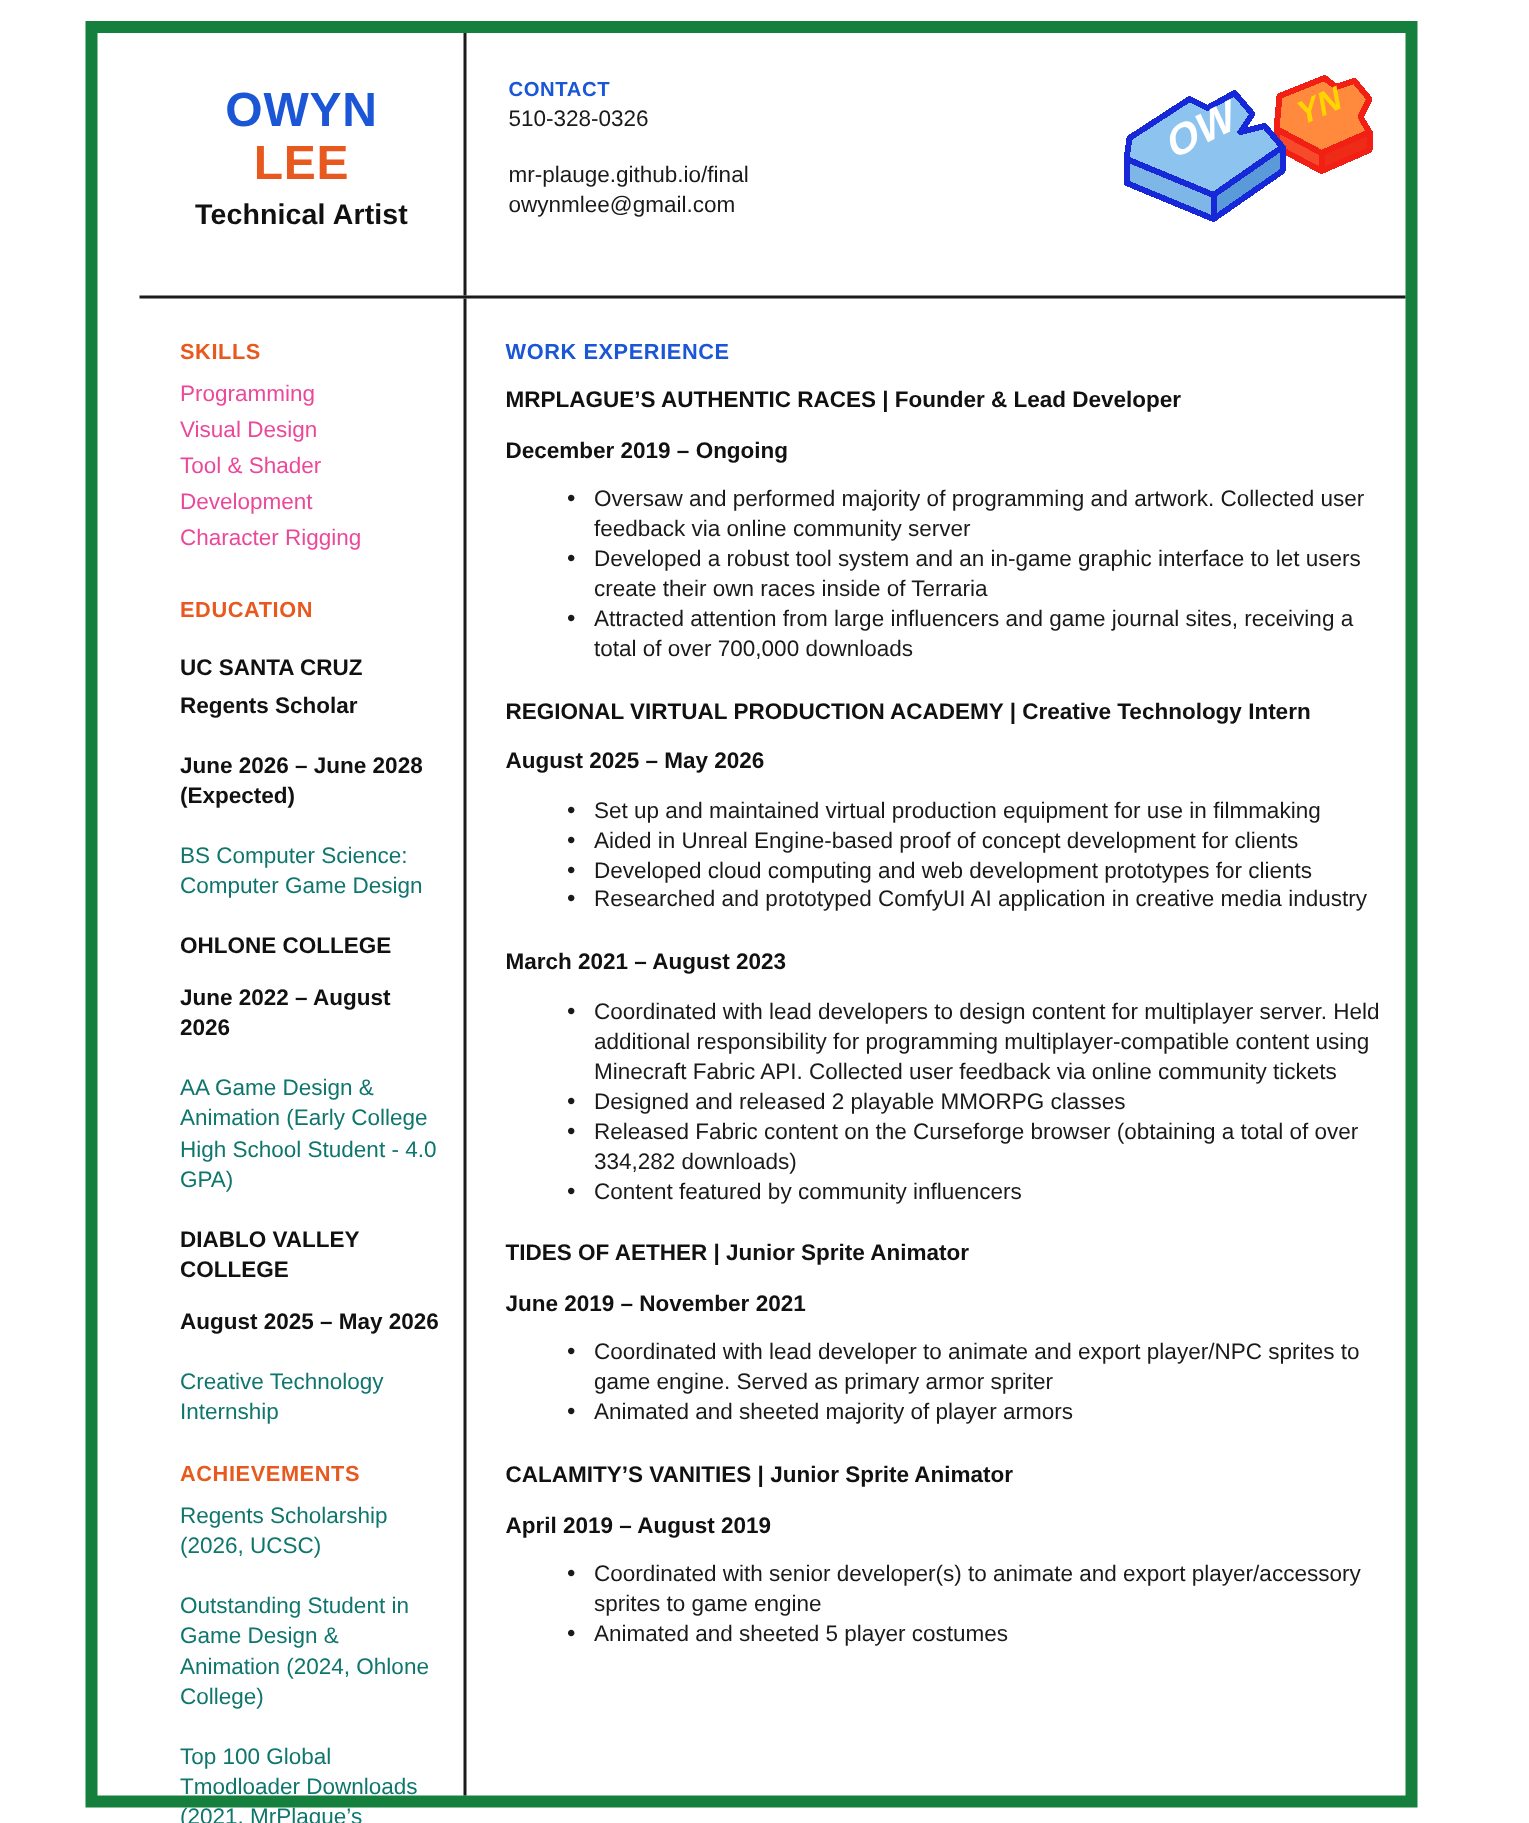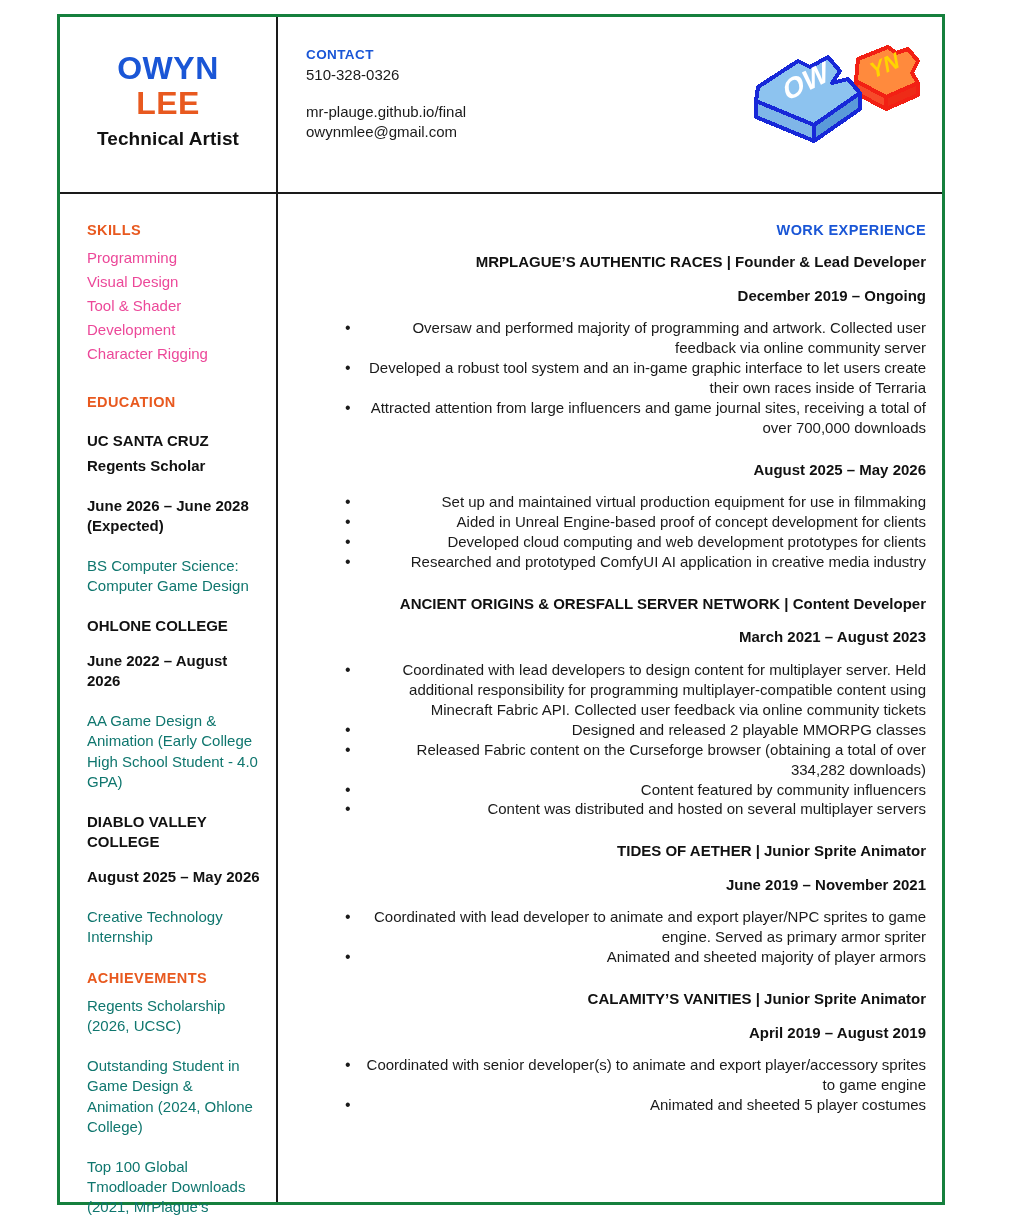--- a/index.html
+++ b/index.html
@@ -15,23 +15,24 @@
     overflow: hidden;
   }
 
   
   .resume-frame {
     position: absolute;
     left: 57px;
     top: 14px;
     width: 888px;
     height: 1191px;
-    border: 3px solid #15803d;
+    border: 8px solid #15803d;
     box-sizing: border-box;
     background: #ffffff;
+    padding-left: 28px;
   }
 
   
   .header-row {
     display: flex;
     height: 177px;
     border-bottom: 2px solid #1a1a1a;
     box-sizing: border-box;
   }
   .header-left {
@@ -106,21 +107,20 @@
     width: 218px;
     flex: 0 0 218px;
     border-right: 2px solid #1a1a1a;
     box-sizing: border-box;
     padding: 28px 16px 0 27px;
   }
   .col-right {
     flex: 1 1 auto;
     box-sizing: border-box;
     padding: 28px 16px 0 26px;
-    text-align: right;
   }
 
   
   .side-heading {
     font-size: 14.5px;
     font-weight: bold;
     color: #e8591f;
     letter-spacing: 0.4px;
     margin: 0 0 10px 0;
   }
@@ -292,38 +292,37 @@
         <div class="job-org">MRPLAGUE’S AUTHENTIC RACES | Founder &amp; Lead Developer</div>
         <div class="job-dates">December 2019 – Ongoing</div>
         <ul class="bullets">
           <li>Oversaw and performed majority of programming and artwork. Collected user feedback via online community server</li>
           <li>Developed a robust tool system and an in-game graphic interface to let users create their own races inside of Terraria</li>
           <li>Attracted attention from large influencers and game journal sites, receiving a total of over 700,000 downloads</li>
         </ul>
       </div>
 
       <div class="job-block">
+        <div class="job-org">REGIONAL VIRTUAL PRODUCTION ACADEMY | Creative Technology Intern</div>
         <div class="job-dates">August 2025 – May 2026</div>
         <ul class="bullets">
           <li>Set up and maintained virtual production equipment for use in filmmaking</li>
           <li>Aided in Unreal Engine-based proof of concept development for clients</li>
           <li>Developed cloud computing and web development prototypes for clients</li>
           <li>Researched and prototyped ComfyUI AI application in creative media industry</li>
         </ul>
       </div>
 
       <div class="job-block">
-        <div class="job-org">ANCIENT ORIGINS &amp; ORESFALL SERVER NETWORK | Content Developer</div>
         <div class="job-dates">March 2021 – August 2023</div>
         <ul class="bullets">
           <li>Coordinated with lead developers to design content for multiplayer server. Held additional responsibility for programming multiplayer-compatible content using Minecraft Fabric API. Collected user feedback via online community tickets</li>
           <li>Designed and released 2 playable MMORPG classes</li>
           <li>Released Fabric content on the Curseforge browser (obtaining a total of over 334,282 downloads)</li>
           <li>Content featured by community influencers</li>
-          <li>Content was distributed and hosted on several multiplayer servers</li>
         </ul>
       </div>
 
       <div class="job-block">
         <div class="job-org">TIDES OF AETHER | Junior Sprite Animator</div>
         <div class="job-dates">June 2019 – November 2021</div>
         <ul class="bullets">
           <li>Coordinated with lead developer to animate and export player/NPC sprites to game engine. Served as primary armor spriter</li>
           <li>Animated and sheeted majority of player armors</li>
         </ul>

